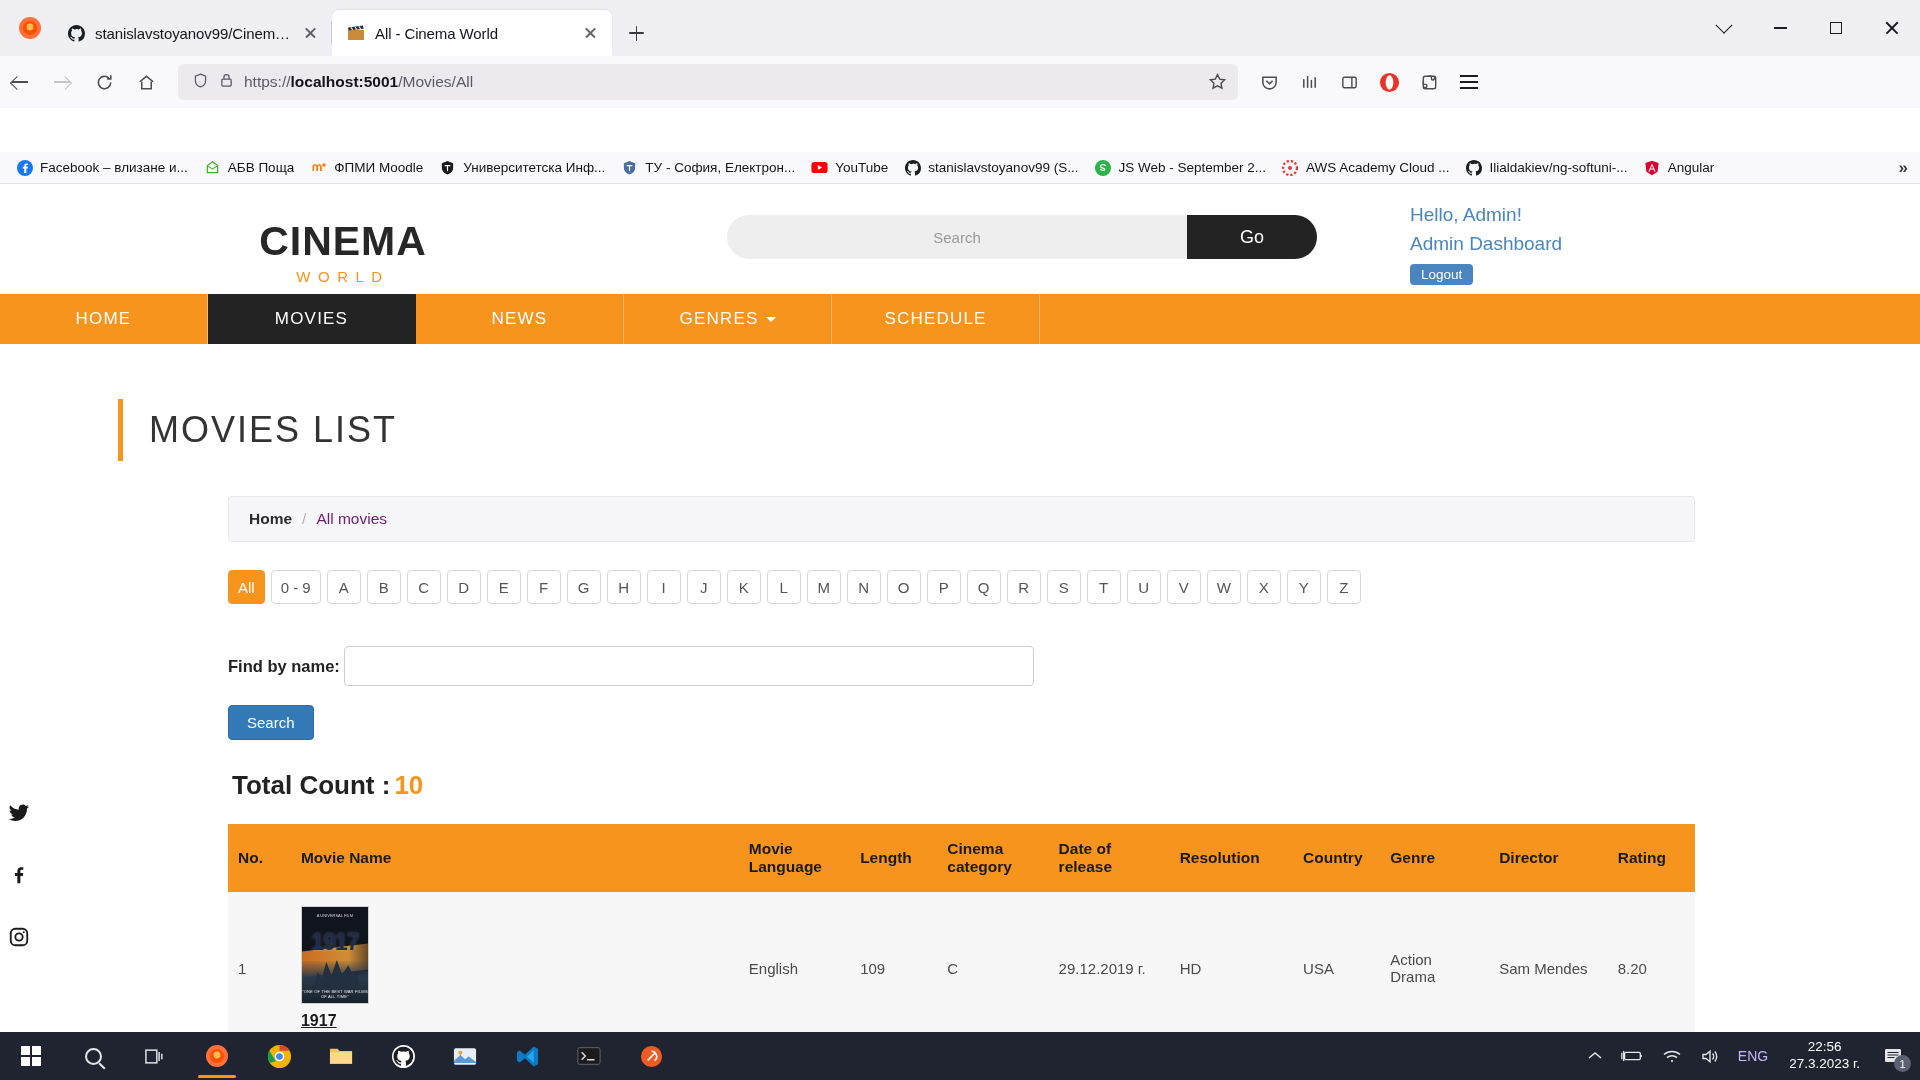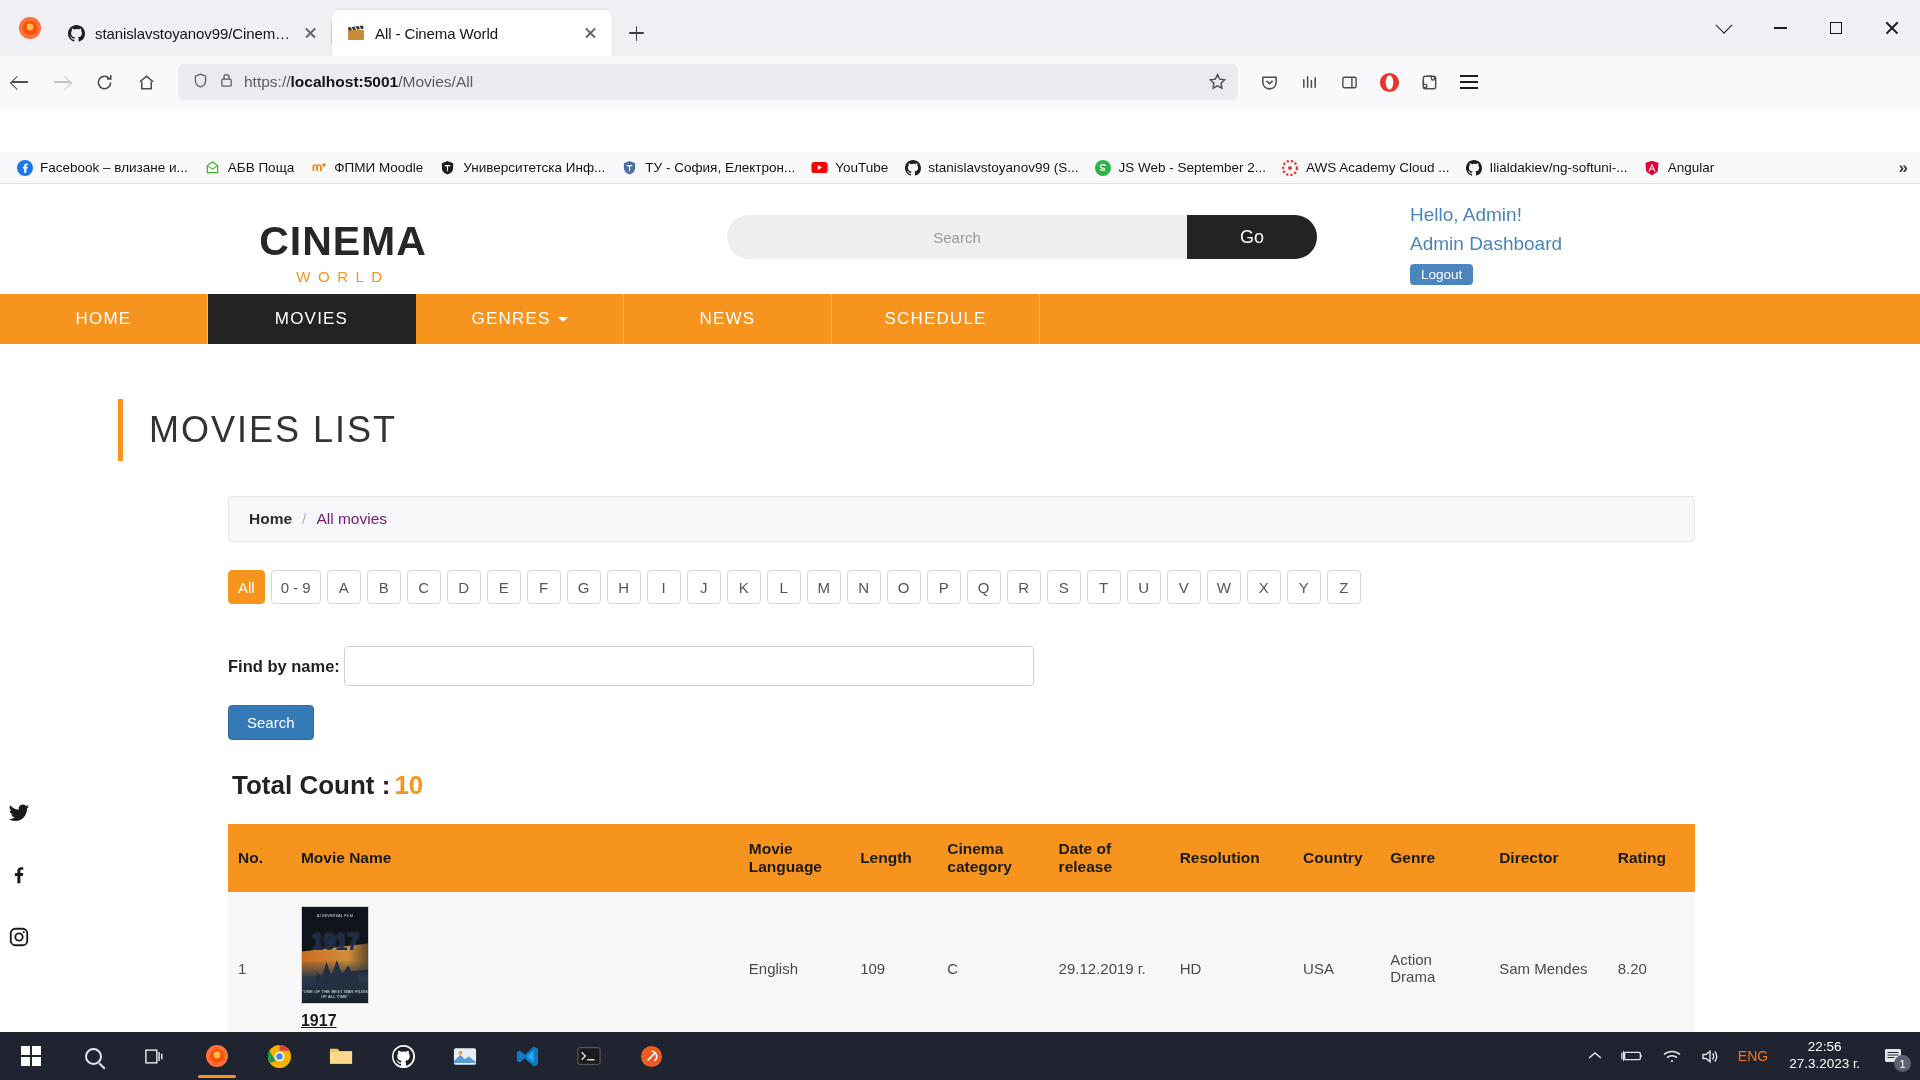--- a/index.html
+++ b/index.html
@@ -234,21 +234,21 @@
   #taskbar .tb.run::after {
     content:""; position:absolute; left: 12px; right: 12px; bottom: 2px; height: 3px;
     background:#f7941e; border-radius:2px;
   }
   .winlogo { display:grid; grid-template-columns: 9px 9px; grid-template-rows: 9px 9px; gap: 2.5px; }
   .winlogo i { background:#fff; display:block; }
   .tbsearch { width: 17px; height:17px; border:2px solid #e6e6ea; border-radius:50%; position:relative;}
   .tbsearch::after{content:""; position:absolute; right:-6px; bottom:-4px; width:8px; height:2px; background:#e6e6ea; transform:rotate(45deg);}
 
   .tray { margin-left:auto; display:flex; align-items:center; gap: 0px; padding-right: 6px; }
-  .tray .ti { padding: 0 9px; color:#f97316; font-size: 14px; display:flex; align-items:center; height:48px;}
+  .tray .ti { padding: 0 9px; color:#c4b5fd; font-size: 14px; display:flex; align-items:center; height:48px;}
   .clock { text-align:center; line-height: 1.25; font-size: 13.5px; color:#fff; padding: 0 12px; }
   .notif { width: 42px; height:48px; display:flex; align-items:center; justify-content:center; position:relative;}
   .notif .badge {
     position:absolute; right: 3px; bottom: 8px; width: 17px; height:17px; border-radius:50%;
     background:#5c6272; color:#fff; font-size:11px; display:flex; align-items:center; justify-content:center;
   }
 </style>
 </head>
 <body>
 
@@ -500,25 +500,25 @@
       <div class="userbox">
         <a href="#">Hello, Admin!</a>
         <a href="#">Admin Dashboard</a>
         <button class="logoutbtn">Logout</button>
       </div>
     </div>
 
     <div class="mainnav">
       <a href="#" class="ni">HOME</a>
       <a href="#" class="ni active">MOVIES</a>
+      <a href="#" class="ni">NEWS</a>
       <a href="#" class="ni">
         <span>GENRES</span>
         <span class="caret"></span>
       </a>
-      <a href="#" class="ni">NEWS</a>
       <a href="#" class="ni">SCHEDULE</a>
       <div class="navfill"></div>
     </div>
 
     <div class="content">
 
       <div class="pagetitle-wrap">
         <div class="pagetitle-bar"></div>
         <h1 class="pagetitle">MOVIES LIST</h1>
       </div>

